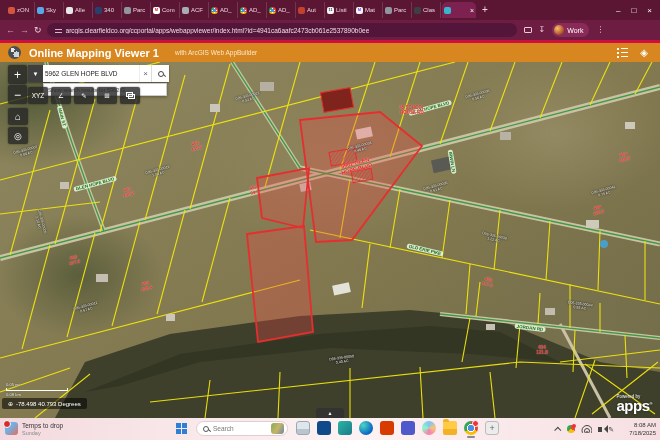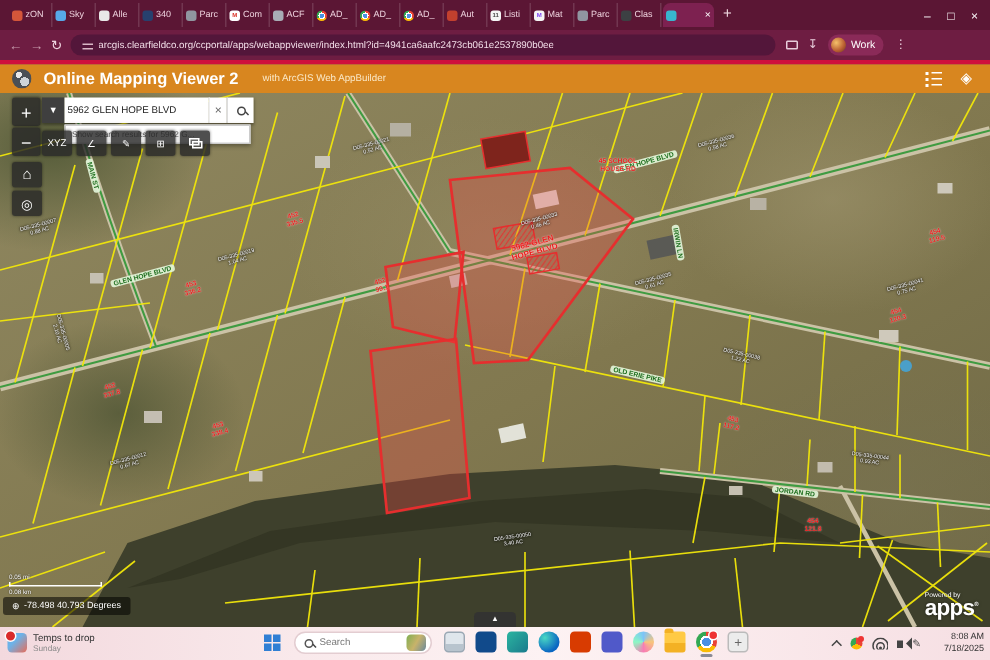--- a/index.html
+++ b/index.html
@@ -226,21 +226,21 @@
         <span id="avatar"></span>
         <span>Work</span>
       </div>
       <span class="addric">⋮</span>
     </div>
   </div>
   <div id="redline"></div>
 
   <div id="appheader">
     <span id="globe"></span>
-    <span id="apptitle">Online Mapping Viewer 2</span>
+    <span id="apptitle">Online Mapping Viewer 1</span>
     <span id="appsub">with ArcGIS Web AppBuilder</span>
     <div id="hdricons">
       <span id="legendic">
           <i style="top:0;"></i>
           <i style="top:4px;"></i>
           <i style="top:8px;"></i>
         </span>
       <span id="layersic">◈</span>
     </div>
   </div>

